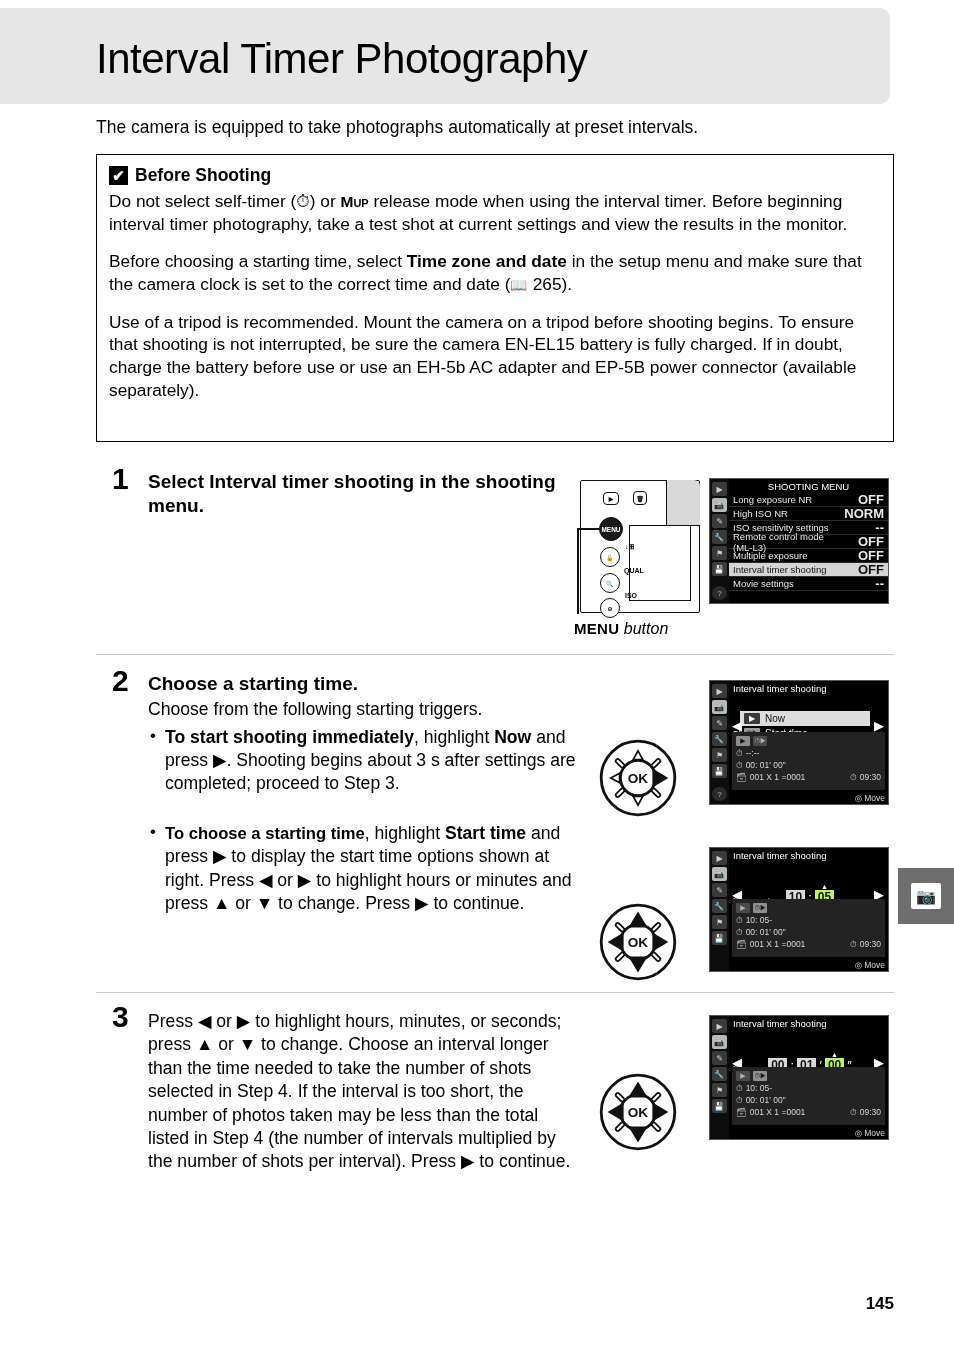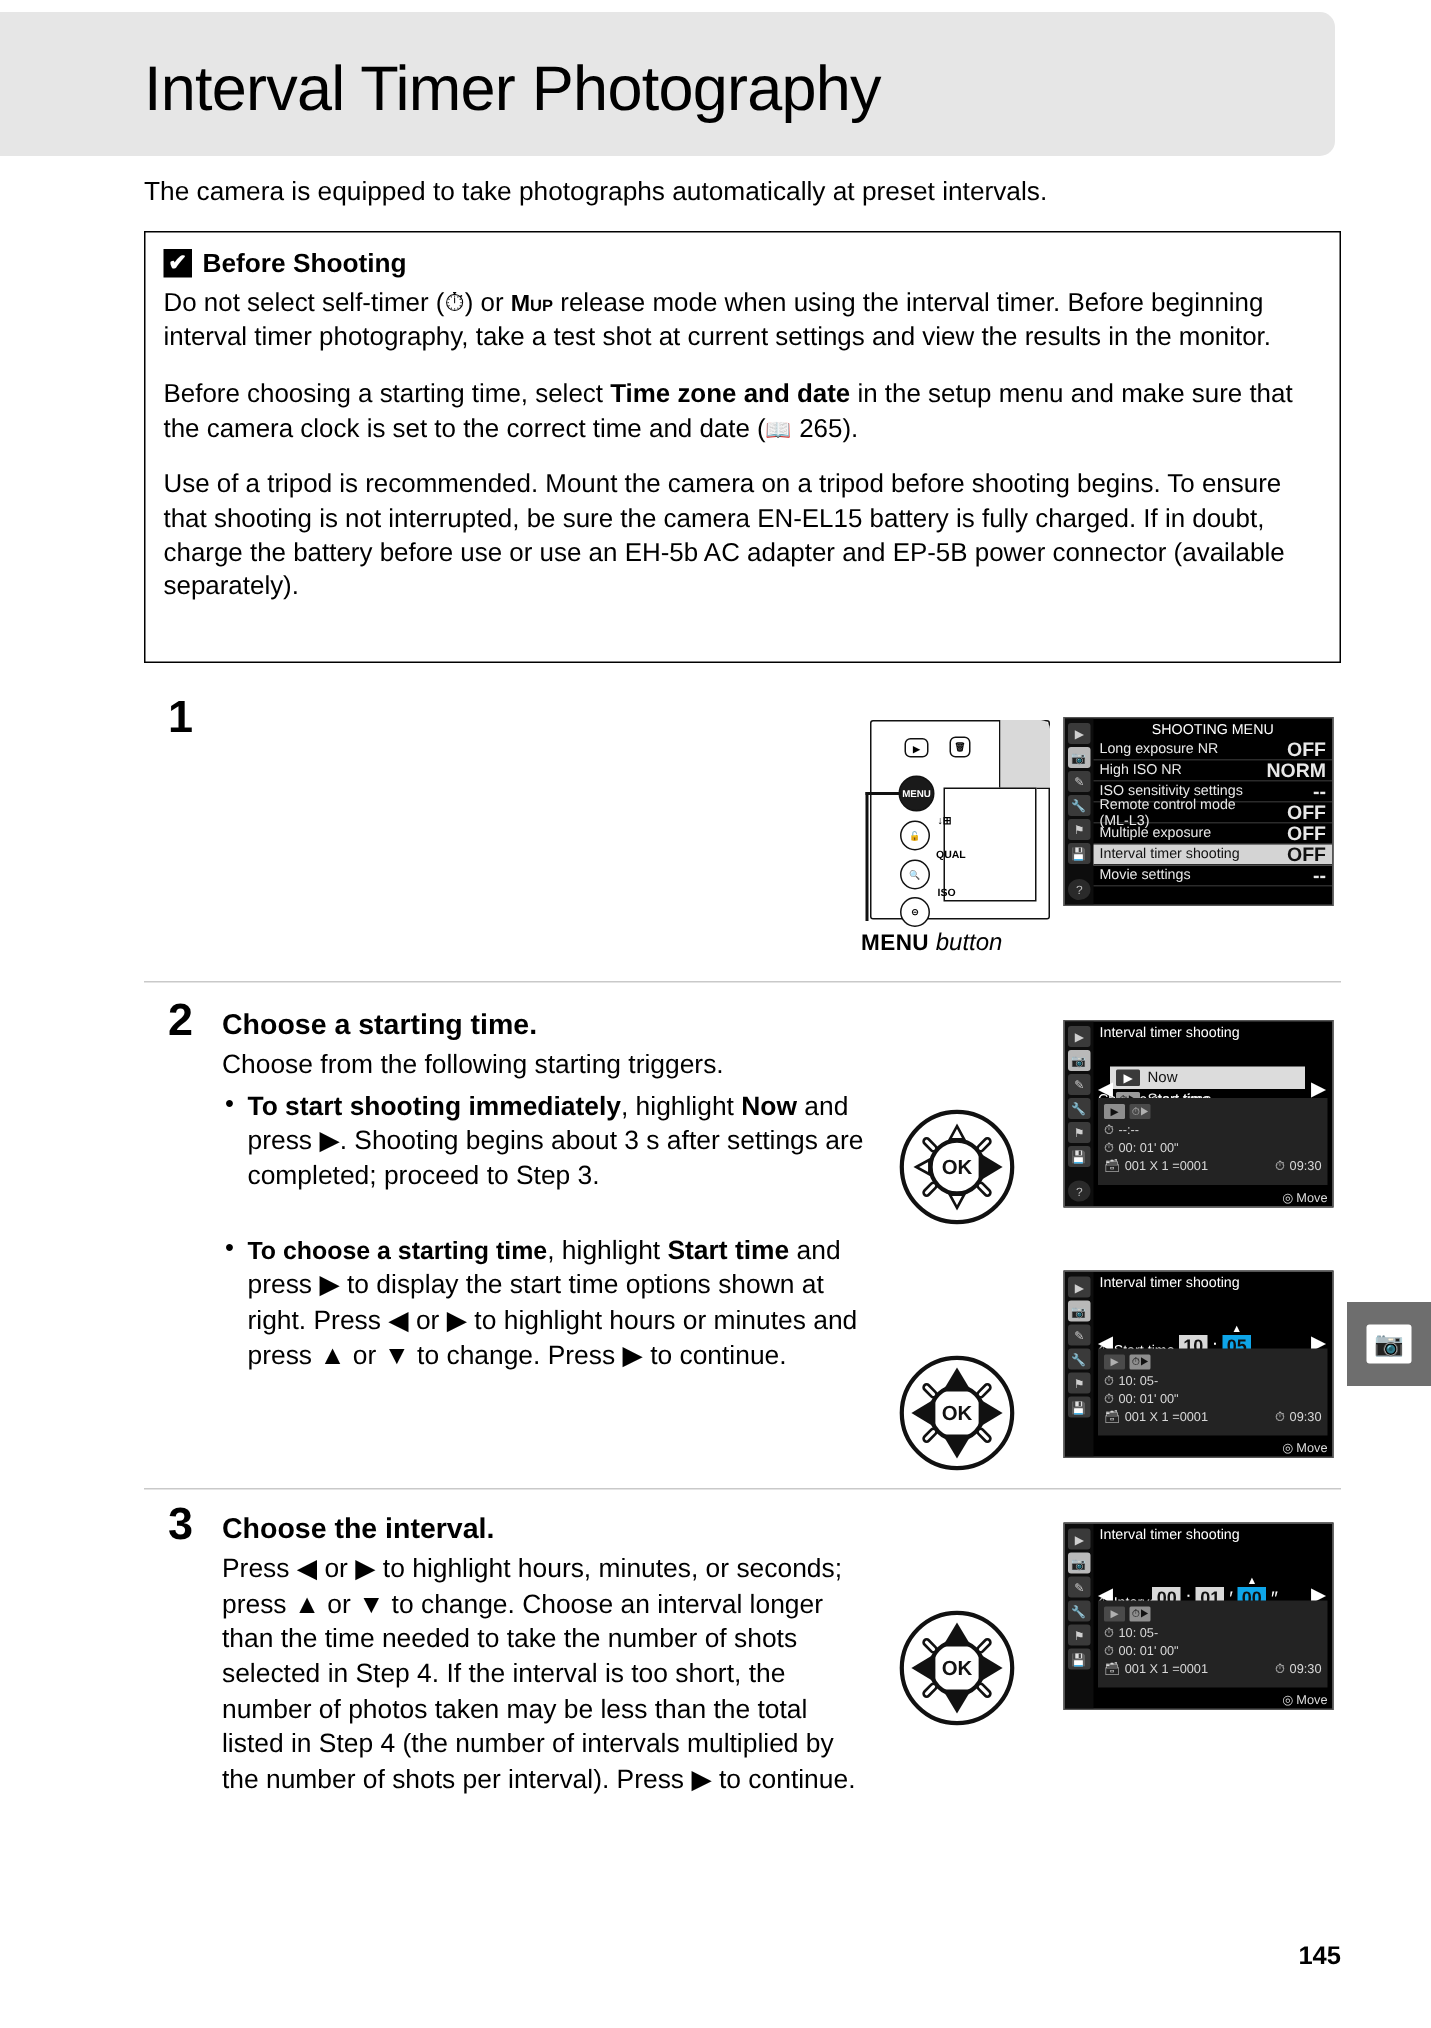--- a/index.html
+++ b/index.html
@@ -159,21 +159,21 @@
 
   .time-entry{
     position:absolute;left:22px;right:0;top:32px;height:34px;
     display:flex;align-items:center;justify-content:center;gap:3px;
     font-size:13px;
   }
   .tbox{
     background:#d8d8d8;color:#111;padding:1px 3px;font-size:12px;font-weight:bold;
     line-height:1.05;
   }
-  .tbox.act{ background:#0ea5e9; }
+  .tbox.act{ background:#bef264; }
   .caret{ display:inline-block; font-size:7px; line-height:.7; color:#fff;}
   .caretwrap{ display:flex;flex-direction:column;align-items:center;}
 
   .infopanel{
     position:absolute;left:22px;right:3px;bottom:14px;height:58px;
     background:#232323;padding:3px 4px;font-size:8.5px;color:#d8d8d8;
   }
   .ip-row{ display:flex;align-items:center;gap:3px;height:12px;}
   .ip-right{ margin-left:auto; }
   .badge{
@@ -217,20 +217,21 @@
     <span class="warn-title">Before Shooting</span>
   </div>
   <p class="warn-p"><span>Do not select self-timer (</span><span>⏱</span><span>) or </span><span class="sc">Mup</span><span> release mode when using the interval timer.  Before beginning interval timer photography, take a test shot at current settings and view the results in the monitor.</span></p>
   <p class="warn-p"><span>Before choosing a starting time, select </span><b>Time zone and date</b><span> in the setup menu and make sure that the camera clock is set to the correct time and date (</span><span class="bookicon">📖</span> <span>265</span><span>).</span></p>
   <p class="warn-p">Use of a tripod is recommended.  Mount the camera on a tripod before shooting begins.  To ensure that shooting is not interrupted, be sure the camera EN-EL15 battery is fully charged.  If in doubt, charge the battery before use or use an EH-5b AC adapter and EP-5B power connector (available separately).</p>
 </div>
 
 <div class="step" style="top:470px;">
   <div class="step-num">1</div>
   <div class="step-body">
+    <div class="step-head"><span>Select </span><b>Interval timer shooting</b><span> in the shooting menu.</span></div>
   </div>
 </div>
 
 <div class="cam-fig" style="left:580px; top:480px;">
   <div class="cam-body">
     <div class="cam-grip"></div>
     <div class="cam-screen"></div>
     <div class="cam-btn play">▶</div>
     <div class="cam-btn trash">🗑</div>
     <div class="cam-btn menu">MENU</div>
@@ -436,21 +437,20 @@
       <span>◎</span>
       <span>Move</span>
     </div>
 </div>
 
 <div class="rule" style="top:992px;"></div>
 
 <div class="step" style="top:1008px;">
   <div class="step-num">3</div>
   <div class="step-body" style="width:690px;">
-    <div class="step-head">Choose the interval.</div>
     <div class="step-text" style="width:430px;"><span>Press </span><span>◀</span><span> or </span><span>▶</span><span> to highlight hours, minutes, or seconds; press </span><span>▲</span><span> or </span><span>▼</span><span> to change.  Choose an interval longer than the time needed to take the number of shots selected in Step 4.  If the interval is too short, the number of photos taken may be less than the total listed in Step 4 (the number of intervals multiplied by the number of shots per interval).  Press </span><span>▶</span><span> to continue.</span></div>
   </div>
 </div>
 
 <svg class="msel" style="left:598px; top:1072px;" viewBox="0 0 100 100">
   <circle cx="50" cy="50" r="46" fill="#fff" stroke="#111" stroke-width="3.5"></circle>
   <circle cx="50" cy="50" r="22" fill="#fff" stroke="#111" stroke-width="3.5"></circle>
   <text x="50" y="56" font-size="17" font-weight="bold" text-anchor="middle" font-family="Liberation Sans, sans-serif" fill="#111">OK</text>
   <polygon points="50,12 62,32 38,32" fill="#111"></polygon>
   <polygon points="50,88 62,68 38,68" fill="#111"></polygon>

